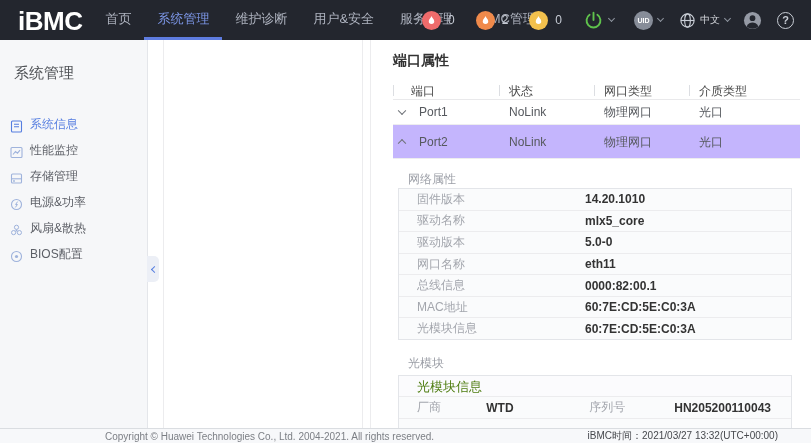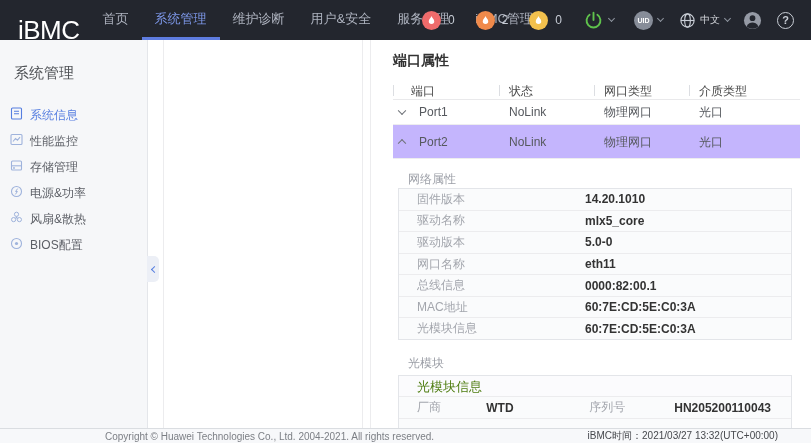--- a/index.html
+++ b/index.html
@@ -3,22 +3,22 @@
 <meta charset="utf-8">
 <style>
   * { margin:0; padding:0; box-sizing:border-box; }
   html,body { width:811px; height:443px; overflow:hidden; background:#fff;
     font-family:"Liberation Sans","DejaVu Sans",sans-serif; }
   .app { position:relative; width:811px; height:443px; }
 
   
   header { position:absolute; top:0; left:0; right:0; height:40px; background:#23262e;
     display:flex; align-items:stretch; z-index:5; }
-  .logo { color:#fff; font-size:26px; font-weight:normal; letter-spacing:-0.5px;
-    padding:12px 0 0 18px; line-height:36px; cursor:pointer; }
+  .logo { color:#fff; font-size:26px; font-weight:bold; letter-spacing:-0.5px;
+    padding:3px 0 0 18px; line-height:36px; cursor:pointer; }
   nav { display:flex; margin-left:10px; }
   .nav-item { display:flex; align-items:center; padding:0 13px; font-size:13px;
     color:#aeb3bf; cursor:pointer; border-bottom:3px solid transparent; }
   .nav-item.active { color:#7d97e8; border-bottom-color:#5e7ce0; }
   .header-right { position:absolute; right:17px; top:0; height:40px; display:flex; align-items:center; }
   .alarm { display:flex; align-items:center; margin-right:21px; cursor:pointer; }
   .alarm-dot { width:19px; height:19px; border-radius:50%; display:flex;
     align-items:center; justify-content:center; margin-right:7px; }
   .alarm-count { font-size:12px; color:#c6cbd4; }
   .hdr-ctrl { display:flex; align-items:center; cursor:pointer; }
@@ -30,21 +30,21 @@
   .help-circle { width:17px; height:17px; border-radius:50%; border:1.5px solid #c9ced6;
     color:#c9ced6; font-size:11px; font-weight:bold; display:flex; align-items:center;
     justify-content:center; cursor:pointer; }
 
   
   .body-area { position:absolute; top:40px; left:0; right:0; height:388px; background:#fff; }
   aside { position:absolute; left:0; top:0; bottom:0; width:148px; background:#f6f7f9;
     border-right:1px solid #e4e6ea; }
   .sb-title { padding:24px 0 0 14px; font-size:15px; color:#4f5256; }
   .sb-list { margin-top:24px; }
-  .sb-item { height:26px; display:flex; align-items:flex-start; padding-left:10px;
+  .sb-item { height:26px; display:flex; align-items:flex-end; padding-left:10px;
     font-size:12px; color:#5c5f66; cursor:pointer; }
   .sb-item .sb-icon { width:13px; height:13px; margin-right:7px; color:#9fb3dc; display:flex; }
   .sb-item.active { color:#567ee0; }
   .sb-item.active .sb-icon { color:#567ee0; }
   .collapse-tab { position:absolute; left:147px; top:216px; width:12px; height:26px;
     background:#eceff6; border-radius:0 5px 5px 0; display:flex; align-items:center;
     justify-content:center; cursor:pointer; z-index:4; }
   .chev-left { display:inline-block; width:5px; height:5px; border-right:1.6px solid #567ee0;
     border-bottom:1.6px solid #567ee0; transform:rotate(135deg); margin-left:2px; }
   .divider-1 { position:absolute; left:163px; top:0; bottom:0; width:1px; background:#ececee; }

